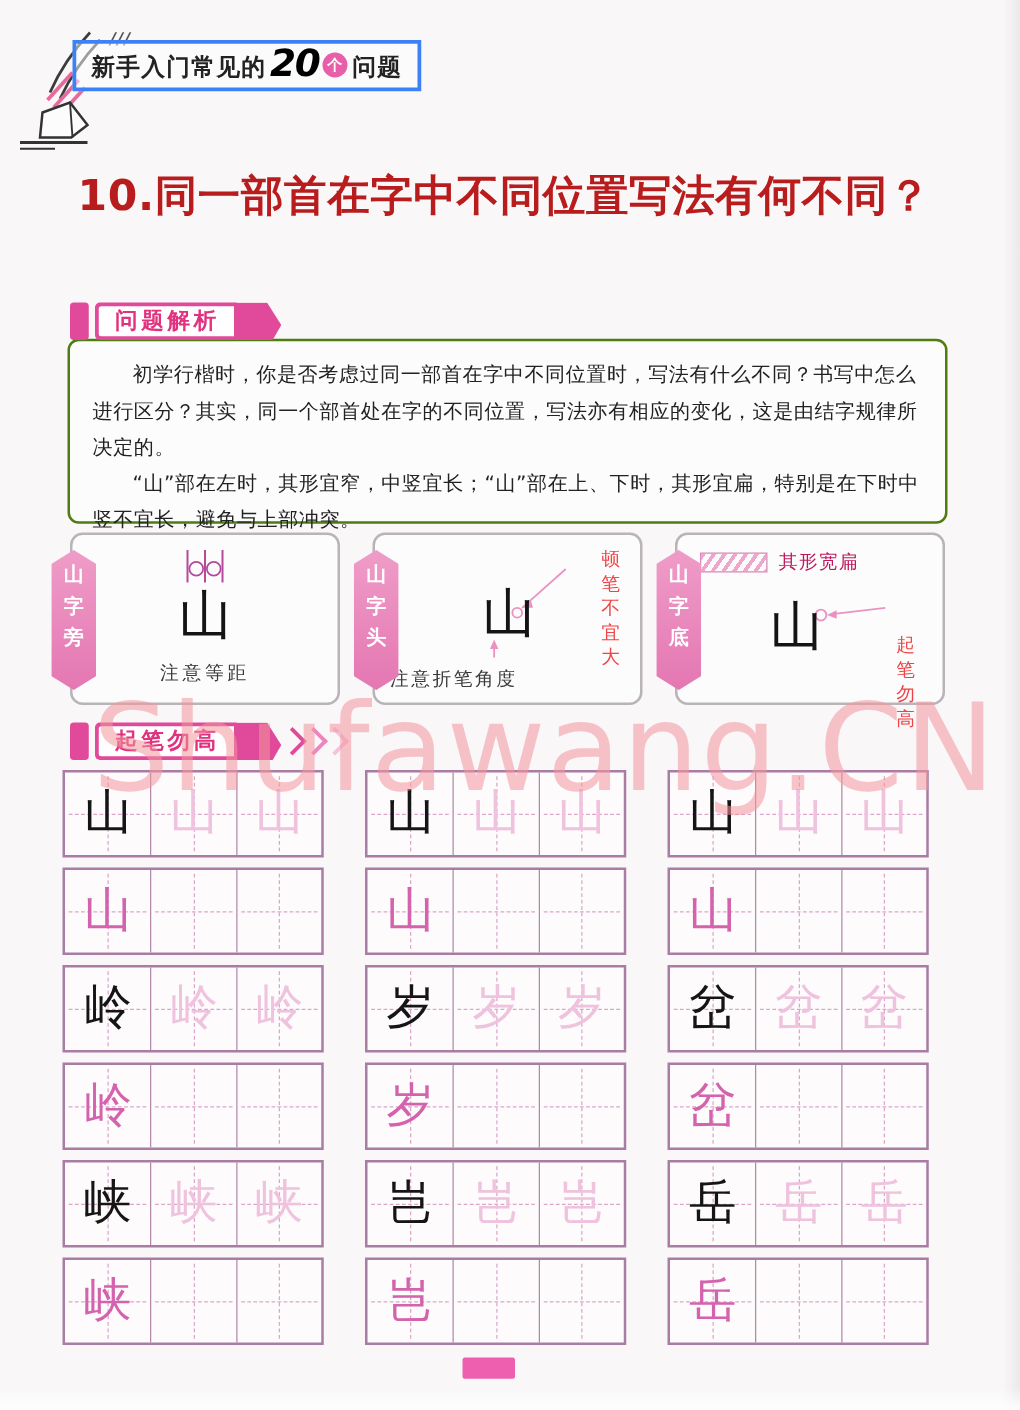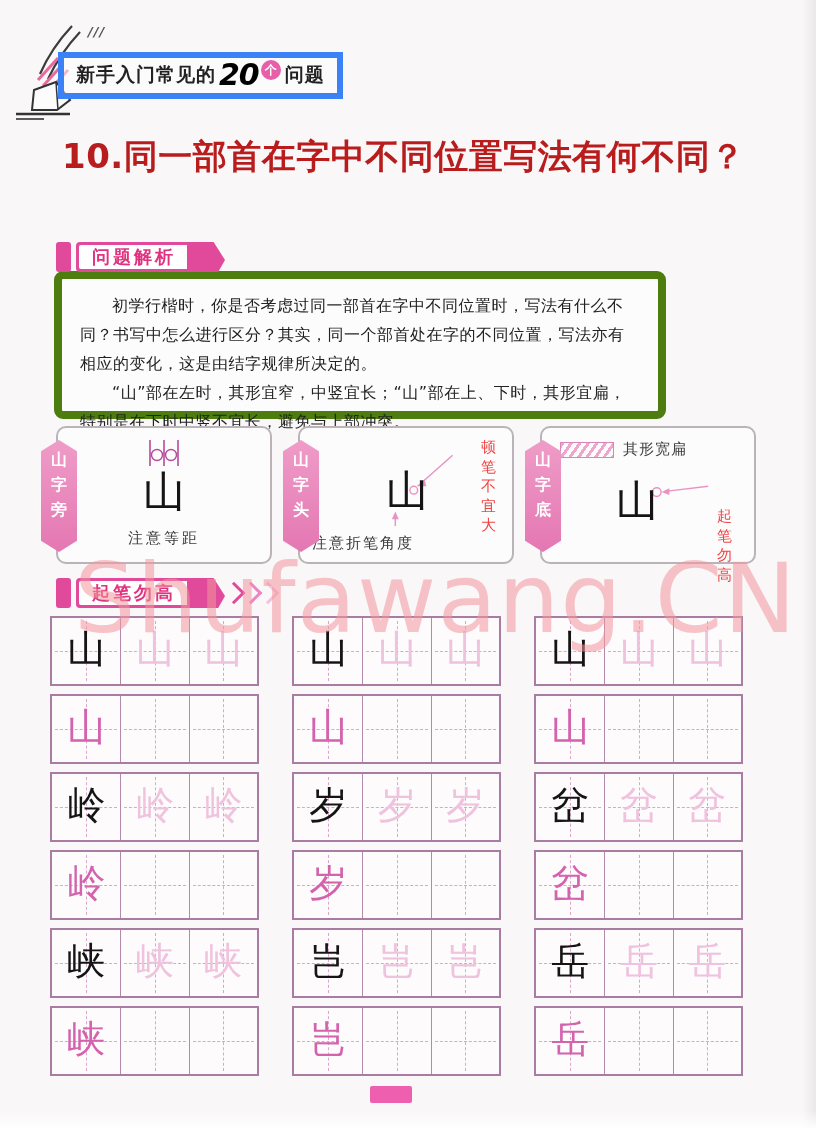--- a/index.html
+++ b/index.html
@@ -7,22 +7,22 @@
   .page{position:relative;width:816px;height:1128px;background:#f9f7f8;overflow:hidden;margin:0 auto;}
   .page-edge-right{position:absolute;right:0;top:0;width:14px;height:100%;
     background:linear-gradient(to right,rgba(0,0,0,0),rgba(0,0,0,0.06));}
   .page-edge-bottom{position:absolute;left:0;bottom:0;width:100%;height:18px;
     background:linear-gradient(to bottom,rgba(0,0,0,0),rgba(255,255,255,0.9));}
 
   
   .pen-icon{position:absolute;left:10px;top:18px;}
   .slashes{position:absolute;left:88px;top:24px;font-size:13px;font-weight:bold;color:#555;
     font-style:italic;letter-spacing:1px;}
-  .header-tab{position:absolute;left:58px;top:52px;display:flex;align-items:center;
-    border:6px solid #3b82f6;background:rgba(255,255,255,0.5);padding:2px 12px 3px 12px;}
+  .header-tab{position:absolute;left:58px;top:32px;display:flex;align-items:flex-end;
+    border:3px solid #3b82f6;background:rgba(255,255,255,0.5);padding:2px 12px 3px 12px;}
   .tab-prefix,.tab-suffix{font-size:19px;font-weight:bold;color:#222;letter-spacing:1px;}
   .tab-number{font-size:30px;font-weight:bold;font-style:italic;color:#000000;line-height:1;
     margin:0 1px 0 3px;letter-spacing:-1px;}
   .tab-circle{display:inline-flex;align-items:center;justify-content:center;width:20px;height:20px;
     border-radius:50%;background:#e85fa9;color:#fff;font-size:12px;font-weight:bold;
     margin:0 4px 0 1px;transform:translateY(-5px);}
 
   .page-title{position:absolute;left:62px;top:134px;font-size:34px;font-weight:900;color:#b91c1c;
     letter-spacing:0.5px;}
 
@@ -33,22 +33,22 @@
   .badge-label{background:#fff;border-radius:2px;color:#e0327f;padding:0 13px;font-size:18px;
     font-weight:bold;letter-spacing:3px;line-height:24px;white-space:nowrap;}
   .badge-tail{width:38px;background:#e14a9a;margin-left:-5px;
     clip-path:polygon(0 0,70% 0,100% 60%,82% 100%,0 100%);}
   .chev{width:13px;height:13px;border-top:3px solid #e14a9a;border-right:3px solid #e14a9a;
     transform:rotate(45deg);margin-left:1px;align-self:center;}
   .chev.c2{border-color:#ec86c1;}
   .chev.c3{border-color:#f5c1de;}
 
   
-  .analysis-box{position:absolute;left:54px;top:271px;width:612px;height:148px;
-    border:8px solid #4d7c0f;border-radius:9px;background:#fdfcfc;box-sizing:border-box;
+  .analysis-box{position:absolute;left:54px;top:271px;width:704px;height:148px;
+    border:2px solid #4d7c0f;border-radius:9px;background:#fdfcfc;box-sizing:border-box;
     padding:12px 18px 10px 18px;}
   .analysis-box p{margin:0;text-indent:2em;font-size:16px;line-height:1.82;color:#222;
     letter-spacing:0.5px;}
 
   
   .cards-row{position:absolute;left:56px;top:426px;display:flex;gap:26px;}
   .card{position:relative;width:216px;height:138px;background:#fdfcfd;border:2px solid #bab3b7;
     border-radius:10px;box-sizing:border-box;}
   .hex-tag{position:absolute;left:-17px;top:12px;width:36px;height:112px;
     clip-path:polygon(50% 0%,100% 10%,100% 90%,50% 100%,0% 90%,0% 10%);
@@ -62,21 +62,21 @@
   .card1-inner .caption{margin-top:16px;}
   .card2 .big-char{position:absolute;left:86px;top:42px;}
   .card2 .caption{position:absolute;left:12px;bottom:9px;letter-spacing:2px;}
   .side-note{position:absolute;width:1em;word-break:break-all;font-size:15px;line-height:1.3;
     color:#ef4444;text-align:center;}
   .card2 .side-note{right:16px;top:10px;}
   .card3 .side-note{right:22px;top:40px;margin-top:39px;}
   .card3 .top-row{position:absolute;left:18px;top:12px;display:flex;align-items:center;gap:9px;}
   .swatch{width:54px;height:16px;border:1px solid #d986b8;box-sizing:border-box;
     background:repeating-linear-gradient(125deg,#efa6cd 0 3px,rgba(255,255,255,0) 3px 7px);}
-  .top-note{font-size:15px;color:#404040;letter-spacing:1px;}
+  .top-note{font-size:15px;color:#be185d;letter-spacing:1px;}
   .card3 .big-char{position:absolute;left:74px;top:52px;}
   .card-svg{position:absolute;inset:0;width:100%;height:100%;pointer-events:none;}
 
   
   .watermark{position:absolute;left:74px;top:542px;font-size:97px;letter-spacing:1px;
     color:rgba(243,149,156,0.55);z-index:12;white-space:nowrap;pointer-events:none;}
 
   
   .practice-area{position:absolute;left:50px;top:616px;display:flex;gap:33px;z-index:2;}
   .grid-col{width:209px;display:flex;flex-direction:column;}

